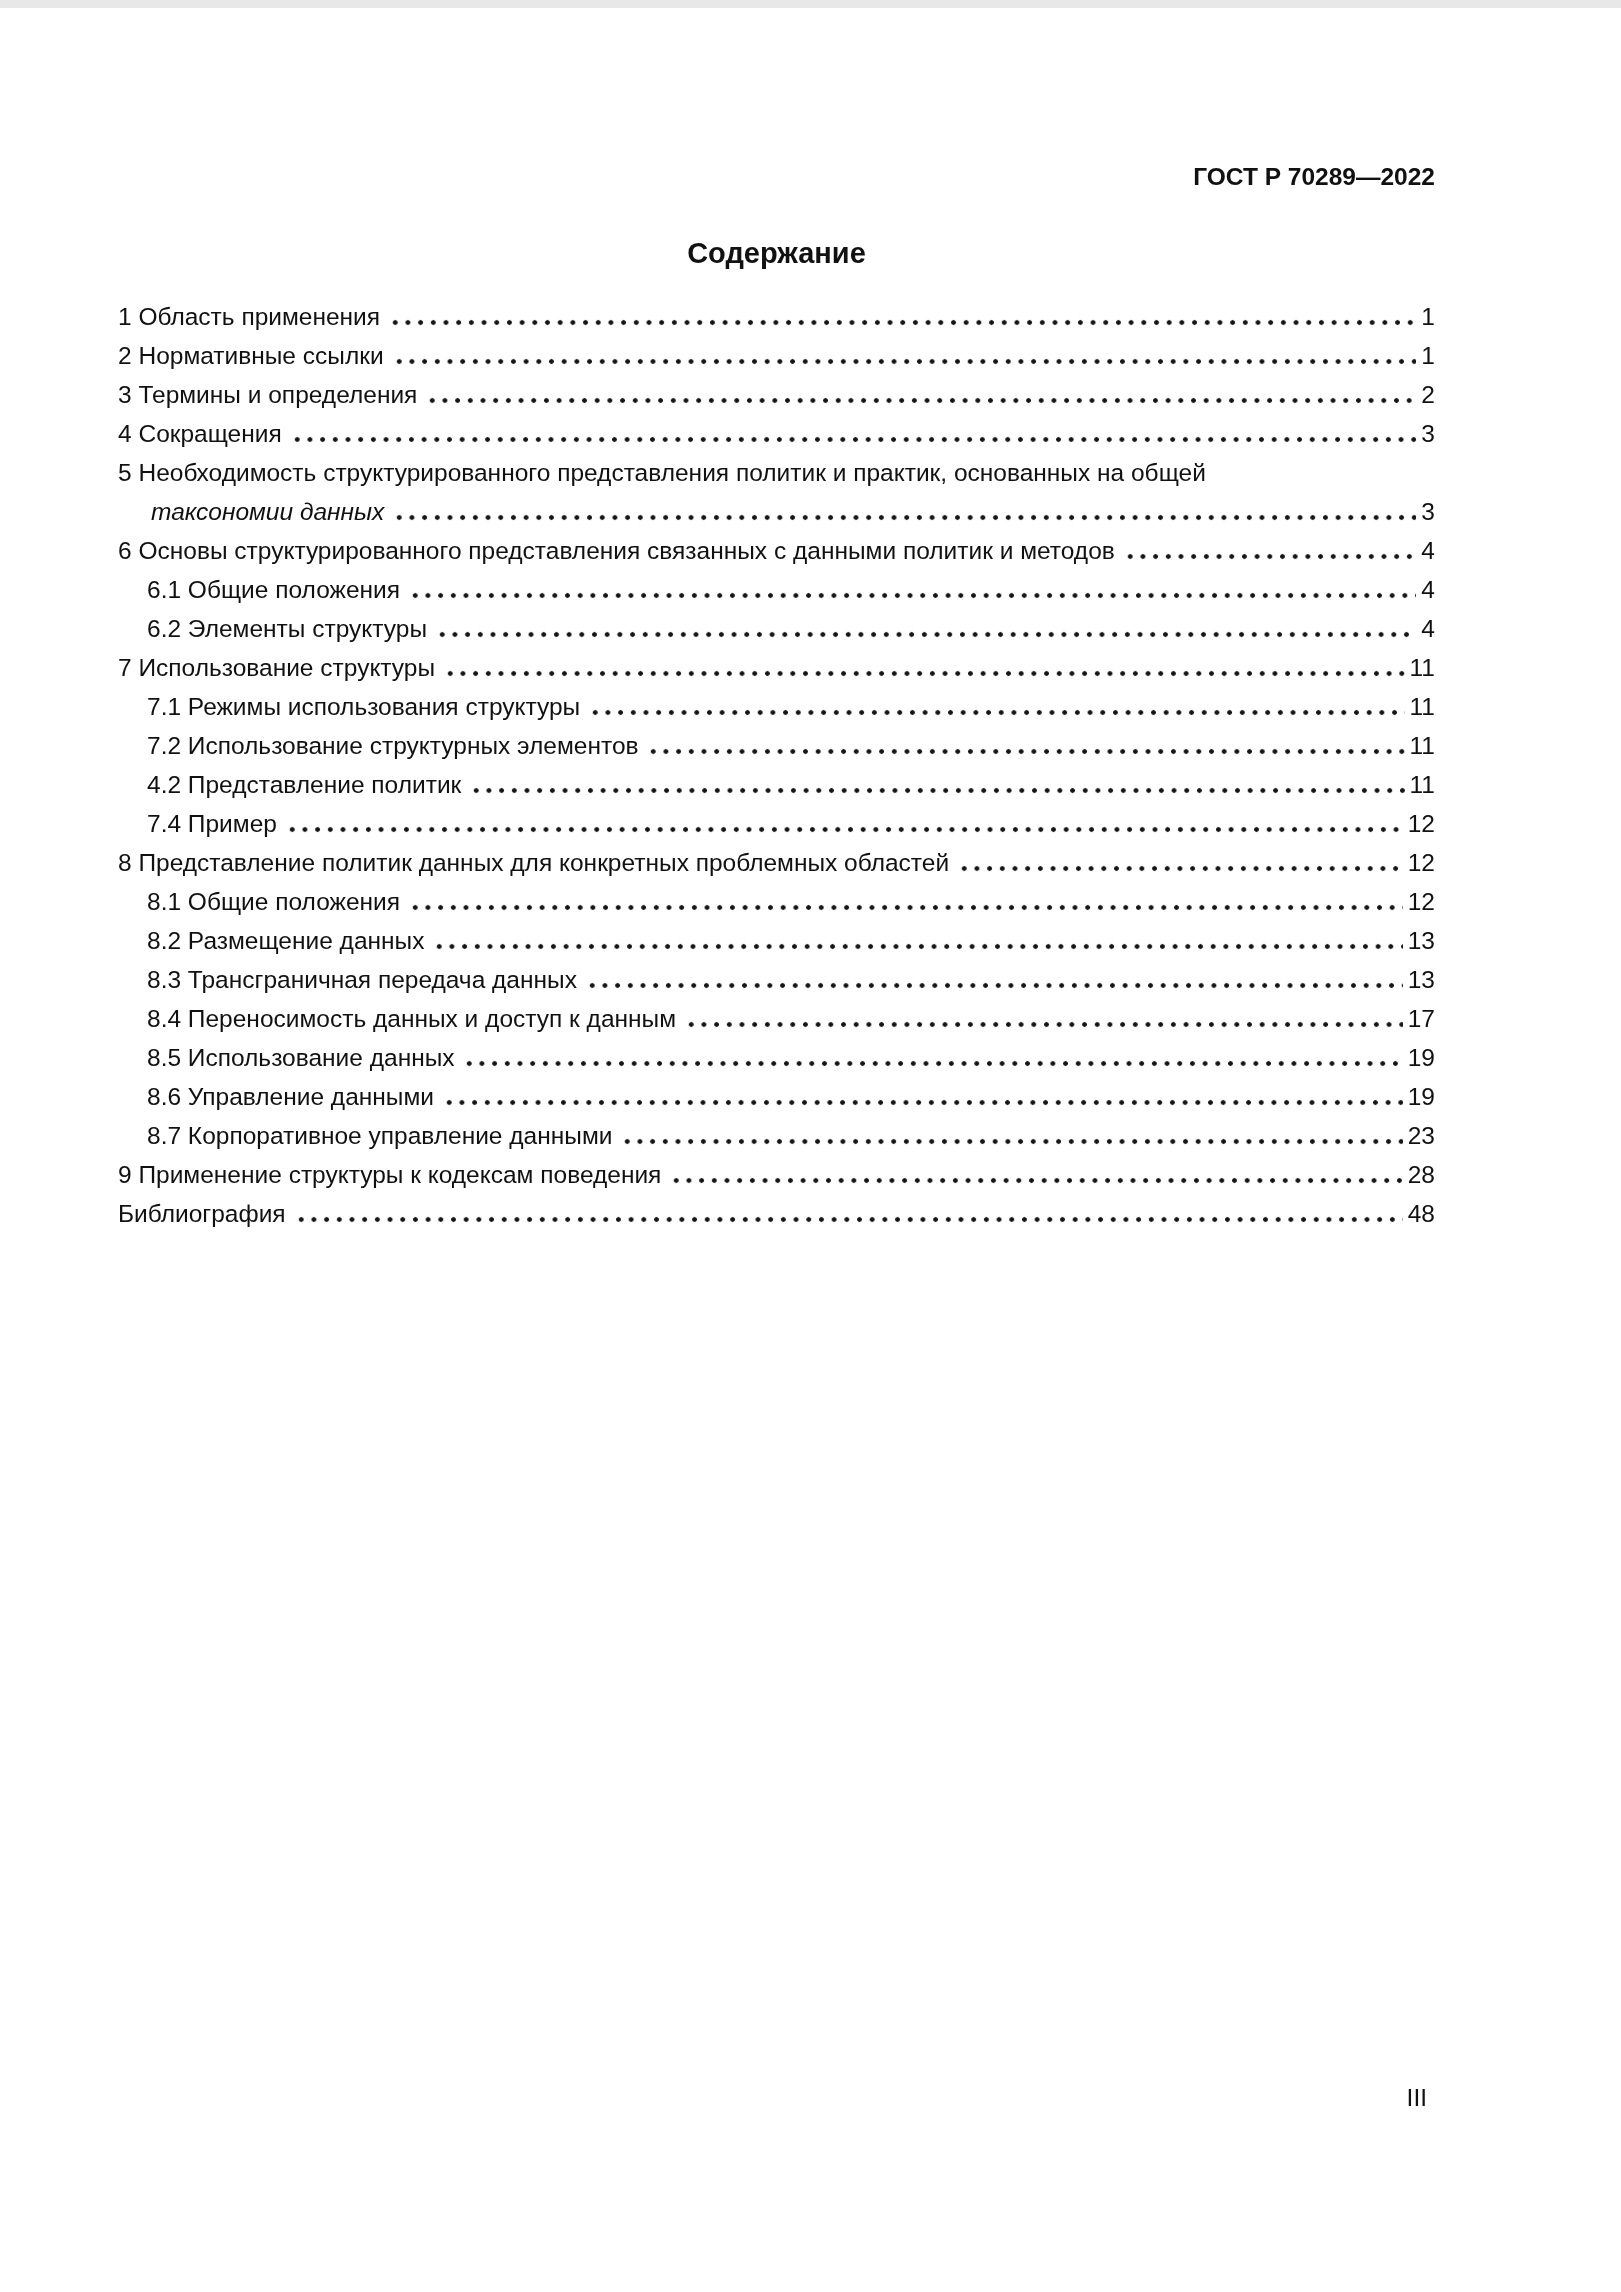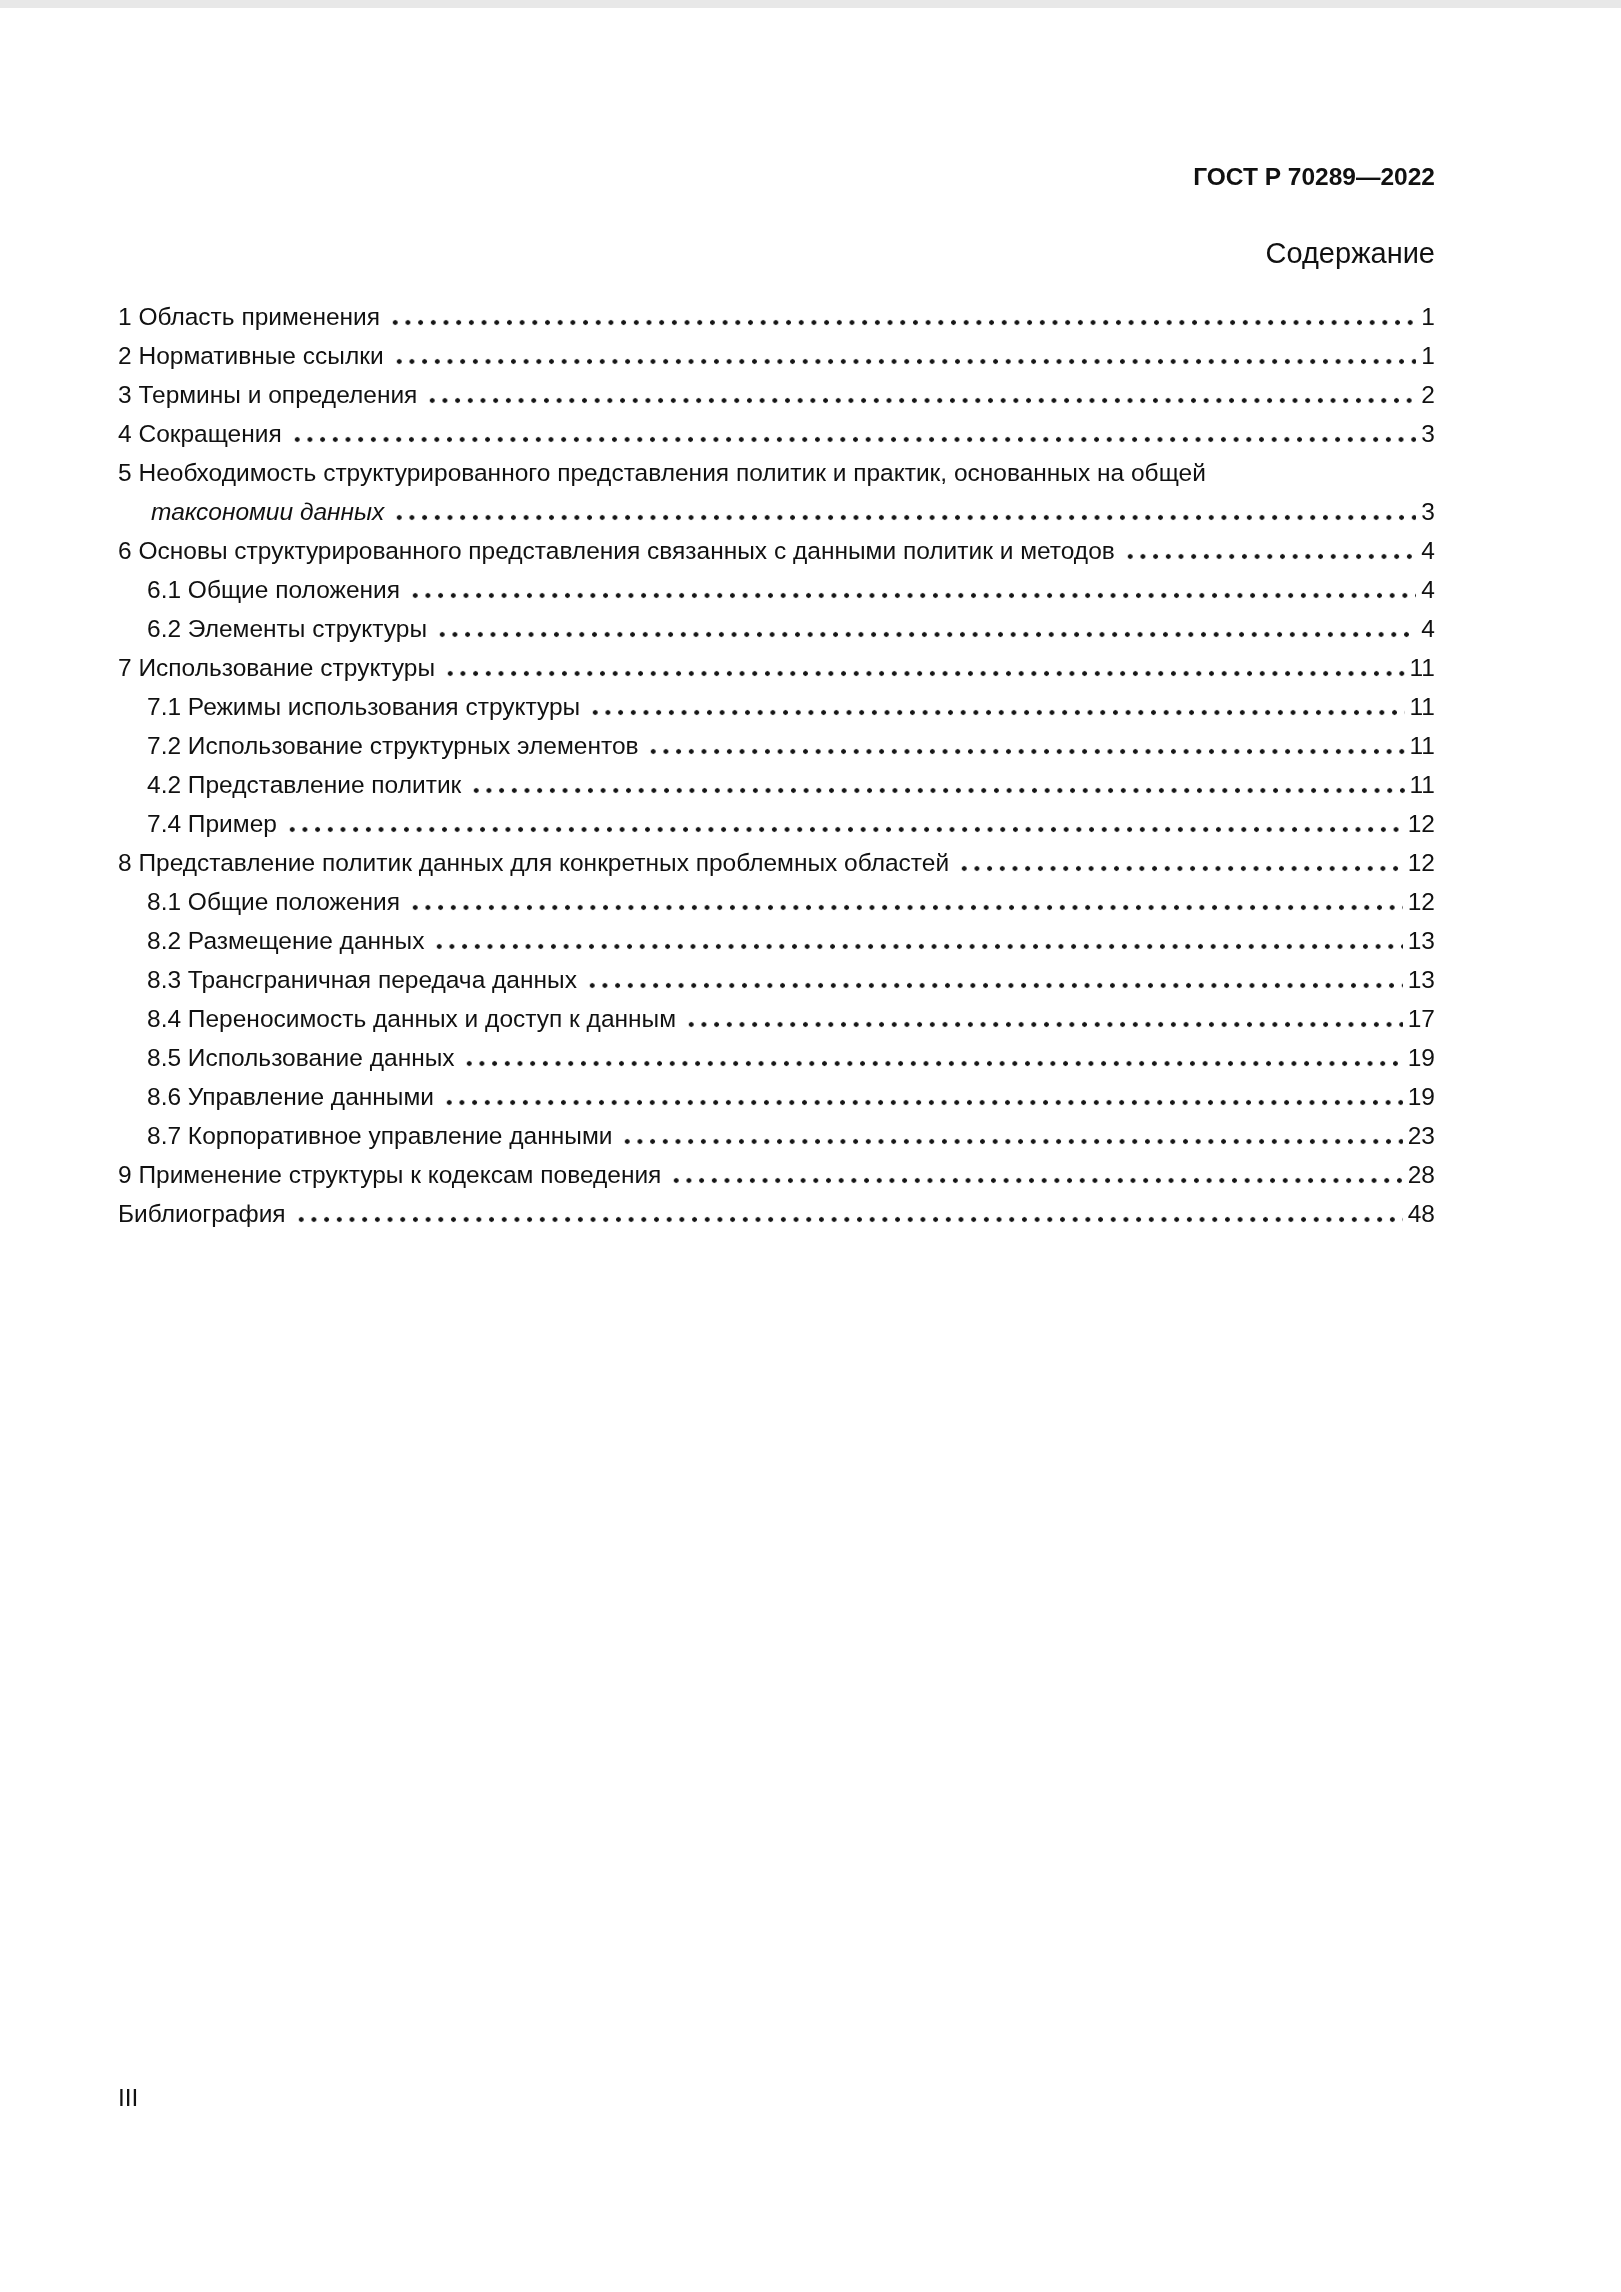--- a/index.html
+++ b/index.html
@@ -23,23 +23,23 @@
     right: 186px;
     text-align: right;
     font-size: 24.5px;
     font-weight: bold;
   }
   .doc-title {
     position: absolute;
     top: 229px;
     left: 118px;
     right: 186px;
-    text-align: right;
+    text-align: center;
     font-size: 29px;
-    font-weight: normal;
+    font-weight: bold;
   }
   .toc {
     position: absolute;
     top: 284px;
     left: 118px;
     right: 186px;
   }
   .toc-row {
     display: flex;
     align-items: flex-end;
@@ -72,21 +72,21 @@
   }
   .toc-page {
     min-width: 13.7px;
     text-align: right;
   }
   .doc-footer {
     position: absolute;
     top: 2076px;
     left: 118px;
     right: 194px;
-    text-align: left;
+    text-align: right;
     font-size: 24.5px;
   }
 </style>
 </head>
 <body>
 
 <div class="page">
 
   <div class="doc-header">ГОСТ Р 70289—2022</div>
 

